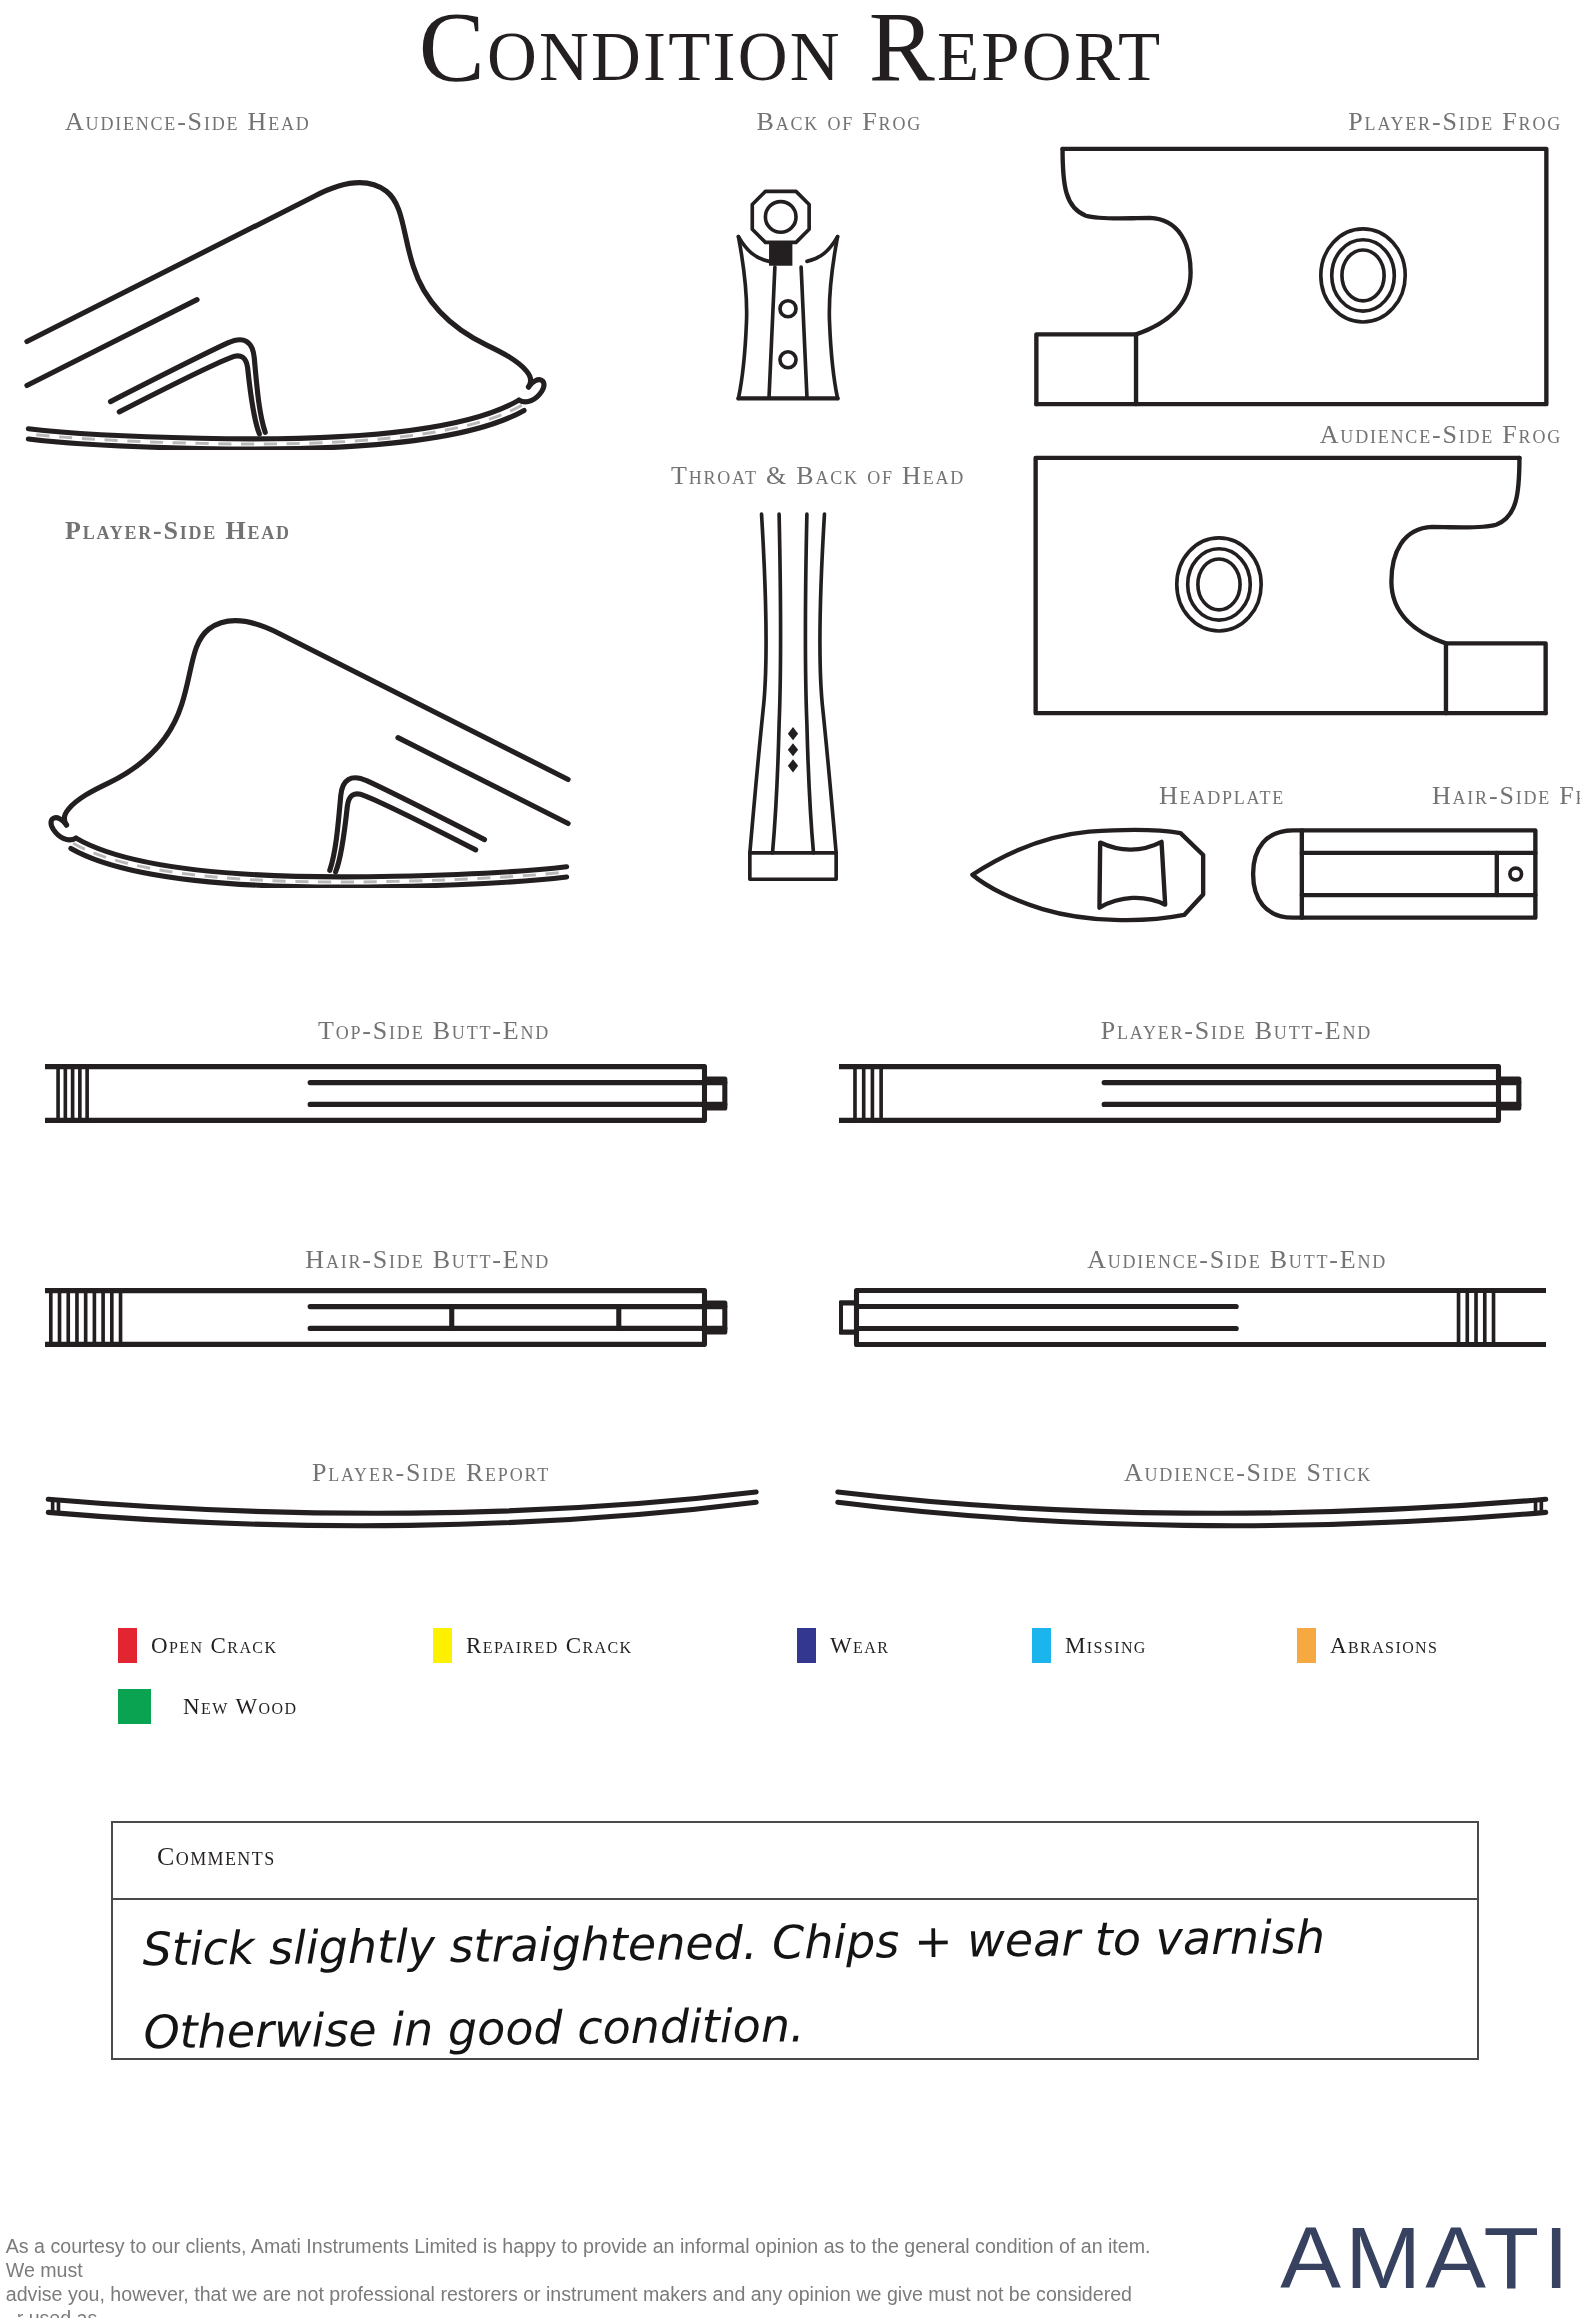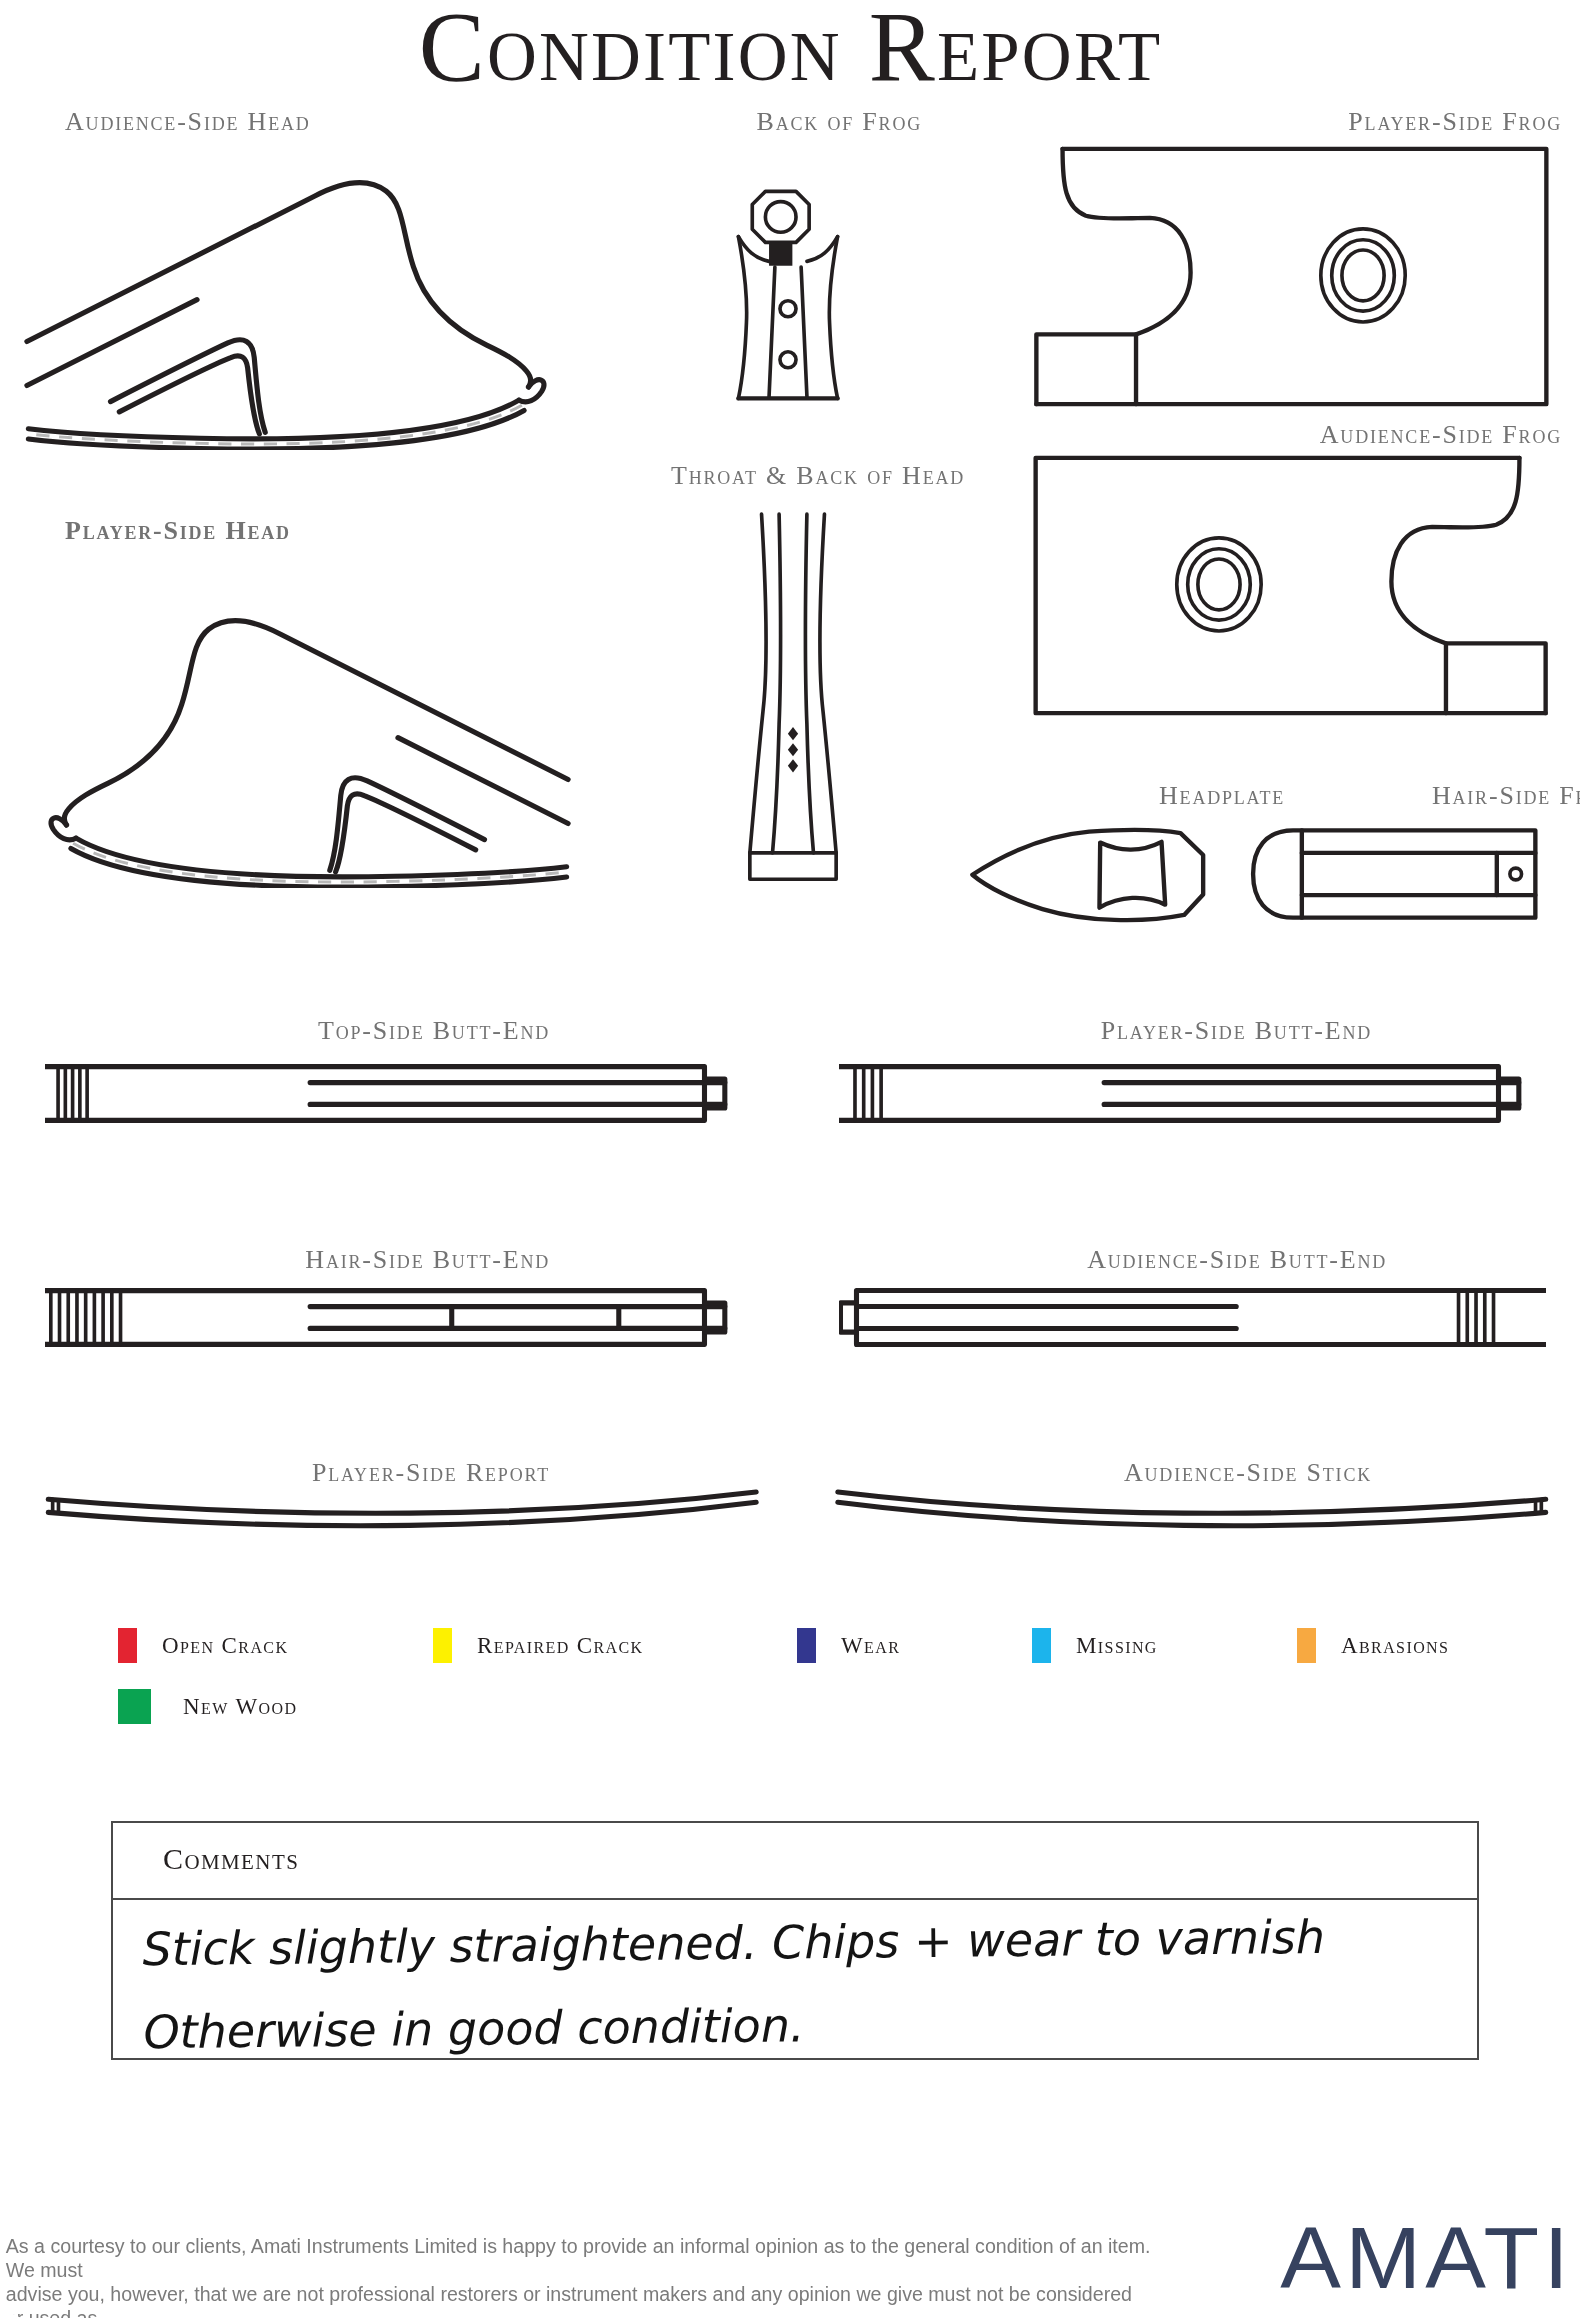--- a/index.html
+++ b/index.html
@@ -12,23 +12,23 @@
   .center{text-align:right;}
   .right{text-align:right;}
   svg{display:block;}
   .ink{stroke:#231f20;fill:none;stroke-width:6;stroke-linecap:round;stroke-linejoin:round;}
   .thin{stroke-width:5;}
   .thick{stroke-width:7;}
   .hairdash{stroke:#b8b8b8;fill:none;stroke-width:4;stroke-dasharray:18 13;}
   .legend-item{position:absolute;height:35px;display:flex;align-items:center;}
   .swatch{width:19px;height:35px;display:inline-block;}
   .swatch.big{width:33px;}
-  .legend-label{font-variant:small-caps;font-size:23px;letter-spacing:1.4px;margin-left:25px;white-space:nowrap;}
+  .legend-label{font-variant:small-caps;font-size:23px;letter-spacing:1.4px;margin-left:14px;white-space:nowrap;}
   #comments-box{left:111px;top:1821px;width:1368px;height:239px;border:2.2px solid #4a4a4a;box-sizing:border-box;}
-  #comments-heading{position:absolute;left:50px;top:19px;font-variant:small-caps;font-size:30px;letter-spacing:1.4px;}
+  #comments-heading{position:absolute;left:44px;top:19px;font-variant:small-caps;font-size:26px;letter-spacing:1.4px;}
   #comments-divider{position:absolute;left:0;top:75px;width:100%;border-top:2.2px solid #4a4a4a;}
   #handwriting{position:absolute;left:30px;top:78px;width:1377px;
                font-family:"DejaVu Sans",sans-serif;font-style:italic;font-size:46px;
                line-height:83px;color:#141414;transform:rotate(-0.6deg);white-space:nowrap;}
   #footer-text{left:5.8px;top:2234px;width:1145px;font-family:"Liberation Sans",sans-serif;
                font-size:19.6px;line-height:24px;color:#7b7b7b;}
   #amati-logo{left:1261px;top:2209px;width:312px;text-align:right;
               font-family:"Liberation Sans",sans-serif;font-size:91px;letter-spacing:4.3px;
               transform:scaleY(0.95);transform-origin:top right;}
 </style>

